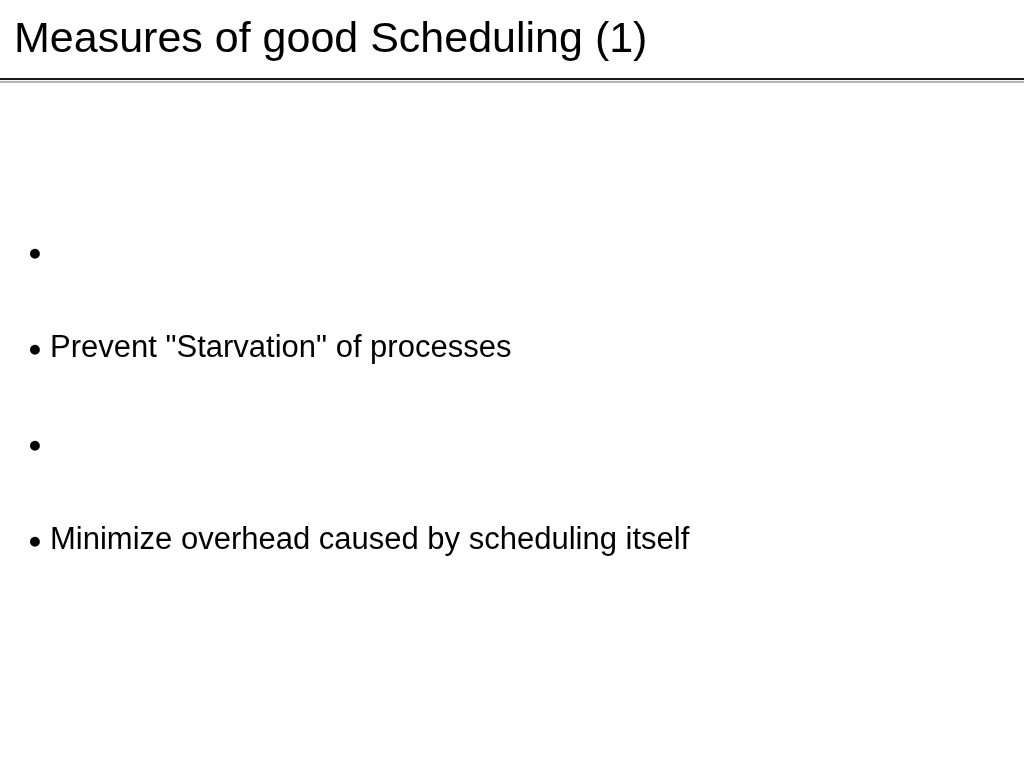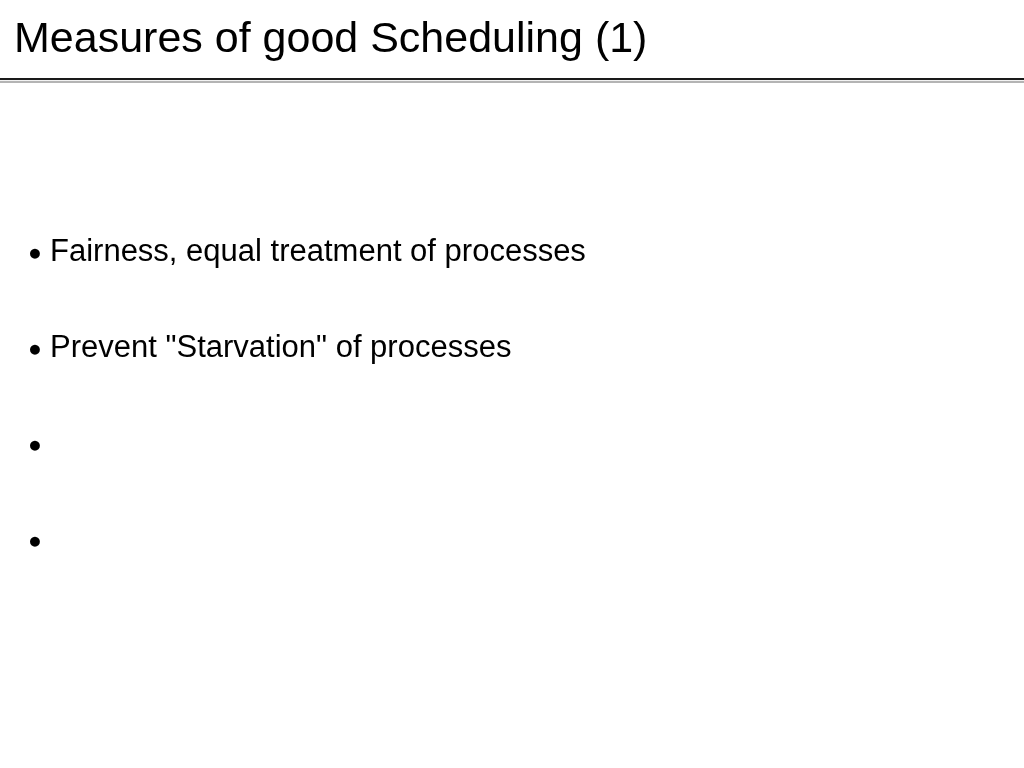--- a/index.html
+++ b/index.html
@@ -75,31 +75,31 @@
 <div class="slide">
 
   <div class="slide-title">Measures of good Scheduling (1)</div>
 
   <div class="title-rule"></div>
 
   <div class="bullet-list">
 
     <div class="bullet-item">
       <span class="bullet-marker">●</span>
-      <span class="bullet-text">Fairness, equal treatment of processes</span>
     </div>
 
     <div class="bullet-item">
       <span class="bullet-marker">●</span>
       <span class="bullet-text">Prevent "Starvation" of processes</span>
     </div>
 
     <div class="bullet-item">
       <span class="bullet-marker">●</span>
     </div>
 
     <div class="bullet-item">
       <span class="bullet-marker">●</span>
+      <span class="bullet-text">Minimize overhead caused by scheduling itself</span>
     </div>
 
   </div>
 
 </div>
 
 </body></html>

